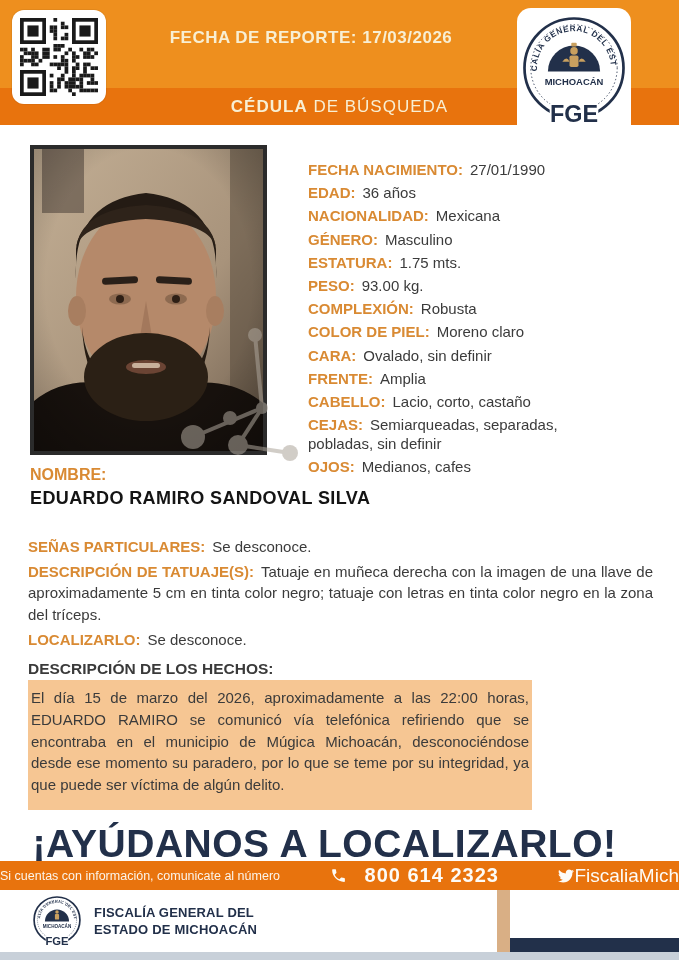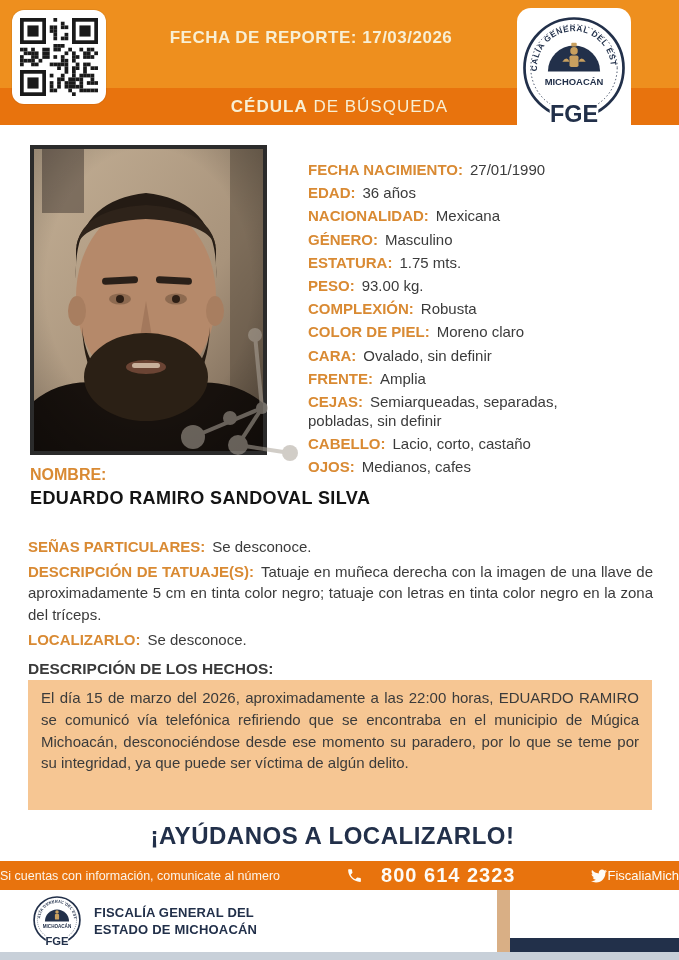--- a/index.html
+++ b/index.html
@@ -35,33 +35,33 @@
 
   
   .nombre-label{position:absolute;left:30px;top:466px;color:var(--label_orange,#D98A33);font-weight:bold;font-size:16px;}
   .nombre-value{position:absolute;left:30px;top:488px;color:#141414;font-weight:bold;font-size:18px;letter-spacing:.4px;}
   .section{position:absolute;left:28px;width:625px;font-size:15px;line-height:1.4;color:#3b3b3b;}
   .section .f-label{font-size:15px;}
   .senas{top:536px;}
   .tatuajes{top:561px;text-align:justify;line-height:1.42;}
   .vestimenta{top:629px;}
   .hechos-label{position:absolute;left:28px;top:660px;color:#3a3a3a;font-weight:bold;font-size:15.5px;}
-  .hechos-box{position:absolute;left:28px;top:680px;width:624px;height:130px;background:var(--peach,#F6C693);
-        box-sizing:border-box;padding:7px 13px;font-size:15px;line-height:1.45;color:#3b3b3b;text-align:justify;}
-
-  
-  .cta{position:absolute;left:8px;top:822px;width:649px;text-align:center;color:var(--navy,#22304A);
-        font-size:24px;font-weight:800;letter-spacing:.5px;}
+  .hechos-box{position:absolute;left:28px;top:680px;width:504px;height:130px;background:var(--peach,#F6C693);
+        box-sizing:border-box;padding:7px 3px;font-size:15px;line-height:1.45;color:#3b3b3b;text-align:justify;}
+
+  
+  .cta{position:absolute;left:0;top:822px;width:649px;text-align:center;color:var(--navy,#22304A);
+        font-size:39px;font-weight:800;letter-spacing:.5px;}
 
   
   .contact-bar{position:absolute;left:0;top:861px;width:679px;height:29px;background:var(--orange_dark,#E8730D);
         display:flex;align-items:center;justify-content:space-between;gap:14px;color:#FDFBF6;}
   .contact-info{font-size:12.5px;opacity:.95;}
   .contact-phone{font-size:20px;font-weight:bold;letter-spacing:1px;display:flex;align-items:center;gap:18px;}
-  .contact-tw{font-size:13px;display:flex;align-items:center;gap:0;margin-left:10px;}
+  .contact-tw{font-size:19px;display:flex;align-items:center;gap:0;margin-left:10px;}
 
   
   .footer{position:absolute;left:0;top:890px;width:679px;height:62px;background:#fff;}
   .footer-left{position:absolute;left:32px;top:4px;display:flex;align-items:center;gap:12px;}
   .footer-org{color:var(--navy,#22304A);font-weight:bold;font-size:13px;line-height:1.3;letter-spacing:.2px;}
   .footer-tanstrip{position:absolute;left:497px;top:0;width:13px;height:62px;background:#D9AF85;}
   .footer-navybox{position:absolute;left:510px;top:0;width:169px;height:62px;background:var(--navy,#22304A);
         display:flex;align-items:center;justify-content:center;gap:4px;
         color:#C7CEDB;font-size:13.5px;margin-top:48px;}
   .bottom-strip{position:absolute;left:0;top:952px;width:679px;height:8px;background:#C8D0D9;}
@@ -314,23 +314,23 @@
       <div class="field-row"><span class="f-label">PESO:</span><span class="f-value">93.00 kg.</span></div>
 
       <div class="field-row"><span class="f-label">COMPLEXIÓN:</span><span class="f-value">Robusta</span></div>
 
       <div class="field-row"><span class="f-label">COLOR DE PIEL:</span><span class="f-value">Moreno claro</span></div>
 
       <div class="field-row"><span class="f-label">CARA:</span><span class="f-value">Ovalado, sin definir</span></div>
 
       <div class="field-row"><span class="f-label">FRENTE:</span><span class="f-value">Amplia</span></div>
 
+      <div class="field-row"><span class="f-label">CABELLO:</span><span class="f-value">Lacio, corto, castaño</span></div>
+
       <div class="field-row"><span class="f-label">CEJAS:</span><span class="f-value">Semiarqueadas, separadas, pobladas, sin definir</span></div>
-
-      <div class="field-row"><span class="f-label">CABELLO:</span><span class="f-value">Lacio, corto, castaño</span></div>
 
       <div class="field-row"><span class="f-label">OJOS:</span><span class="f-value">Medianos, cafes</span></div>
     </div>
 
   <div class="nombre-label">NOMBRE:</div>
   <div class="nombre-value">EDUARDO RAMIRO SANDOVAL SILVA</div>
 
   <div class="section senas"><span class="f-label">SEÑAS PARTICULARES:</span><span class="f-value">Se desconoce.</span></div>
 
   <div class="section tatuajes"><span class="f-label">DESCRIPCIÓN DE TATUAJE(S):</span><span class="f-value">Tatuaje en muñeca derecha con la imagen de una llave de aproximadamente 5 cm en tinta color negro; tatuaje con letras en tinta color negro en la zona del tríceps.</span></div>

